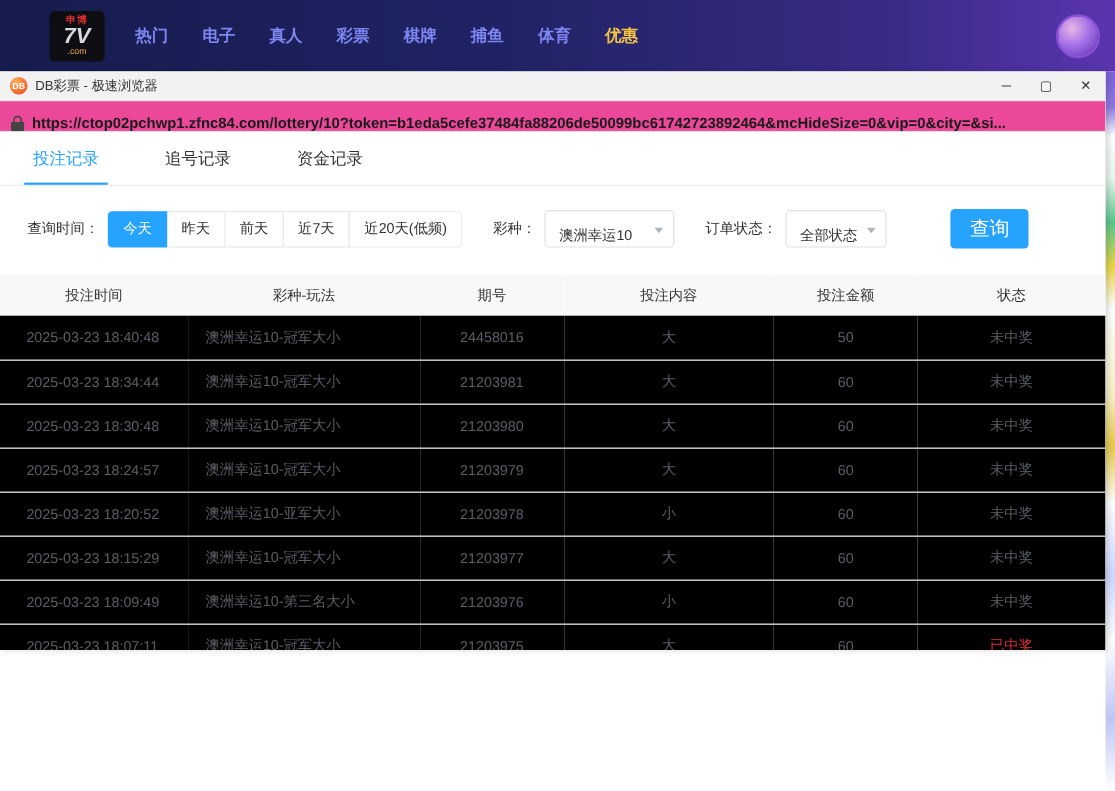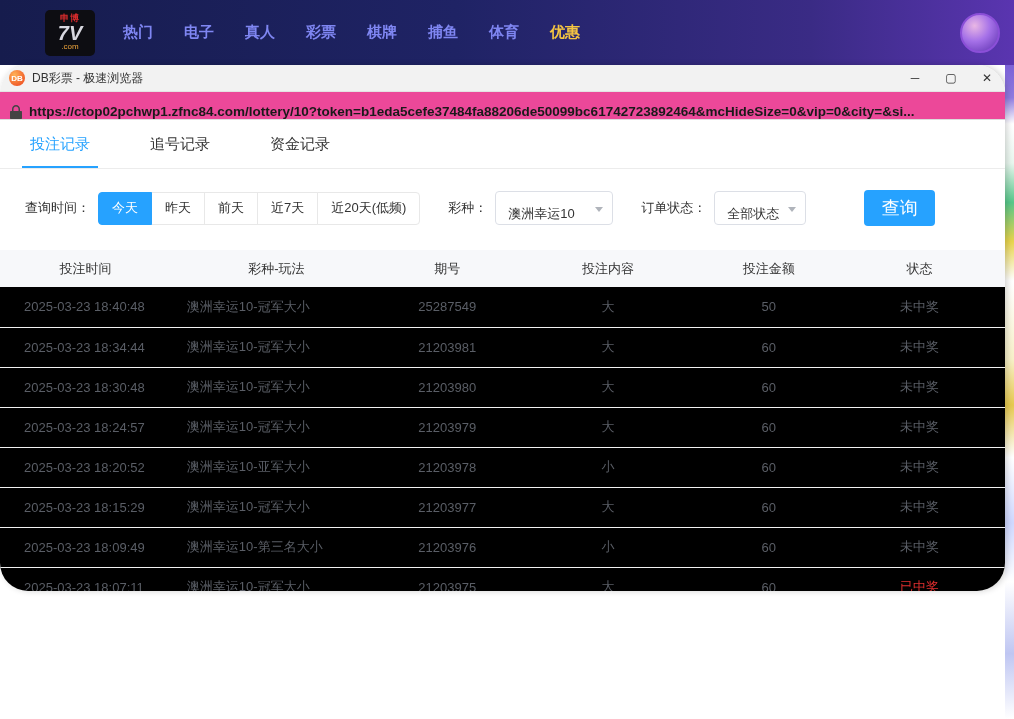--- a/index.html
+++ b/index.html
@@ -21,21 +21,21 @@
   .avatar { margin-left:auto; width:40px; height:40px; border-radius:50%;
     background:radial-gradient(circle at 35% 30%, #e9b7e4 0%, #a571e8 45%, #5b2fae 100%);
     border:2px solid #8b4fd8; }
 
   
   .bg-sliver { position:absolute; top:65px; left:1005px; width:9px; height:654px;
     background:linear-gradient(180deg,#7b61d6 0%,#8f7be0 5%,#ffffff 9%,#e8f6ee 15%,#57c78a 21%,#e8d44d 27%,#ffffff 33%,#f7f0c8 45%,#e6c94f 52%,#ffffff 60%,#cfd8ff 70%,#ffffff 79%,#bfc6f2 90%,#ffffff 100%); }
 
   
   .browser-window { position:absolute; top:65px; left:0; width:1005px; height:526px; background:#fff;
-    overflow:hidden; box-shadow:2px 0 6px rgba(0,0,0,.18);border-radius:28px; }
+    overflow:hidden; box-shadow:2px 0 6px rgba(0,0,0,.18); }
   .titlebar { height:27px; background:#f2f2f2; display:flex; align-items:center; border-bottom:1px solid #e3e3e3; }
   .app-icon { width:16px; height:16px; border-radius:50%; margin:0 7px 0 9px;
     background:radial-gradient(circle at 35% 30%, #ffb257, #f05a28 75%);
     color:#fff; font-size:8px; font-weight:bold; display:flex; align-items:center; justify-content:center; }
   .title-text { font-size:12px; color:#333; }
   .win-controls { margin-left:auto; display:flex; height:100%; }
   .win-btn { width:36px; height:100%; display:flex; align-items:center; justify-content:center;
     font-size:12px; color:#333; background:none; border:none; cursor:pointer; }
   .urlbar { height:28px; background:#ec4899; border-bottom:1px solid #dcdcdc; display:flex; align-items:flex-end; padding:0 10px; }
   .lock-icon { display:inline-flex; margin-right:7px; }
@@ -162,21 +162,21 @@
             <th class="w-issue">期号</th>
             <th class="w-content">投注内容</th>
             <th class="w-amount">投注金额</th>
             <th class="w-status">状态</th>
           </tr>
         </thead>
         <tbody>
             <tr>
               <td class="col-time">2025-03-23 18:40:48</td>
               <td class="col-game">澳洲幸运10-冠军大小</td>
-              <td class="col-issue">25287549</td>
+              <td class="col-issue">24458016</td>
               <td class="col-content">大</td>
               <td class="col-amount">50</td>
               <td class="col-status">未中奖</td>
             </tr>
             <tr>
               <td class="col-time">2025-03-23 18:34:44</td>
               <td class="col-game">澳洲幸运10-冠军大小</td>
               <td class="col-issue">21203981</td>
               <td class="col-content">大</td>
               <td class="col-amount">60</td>

